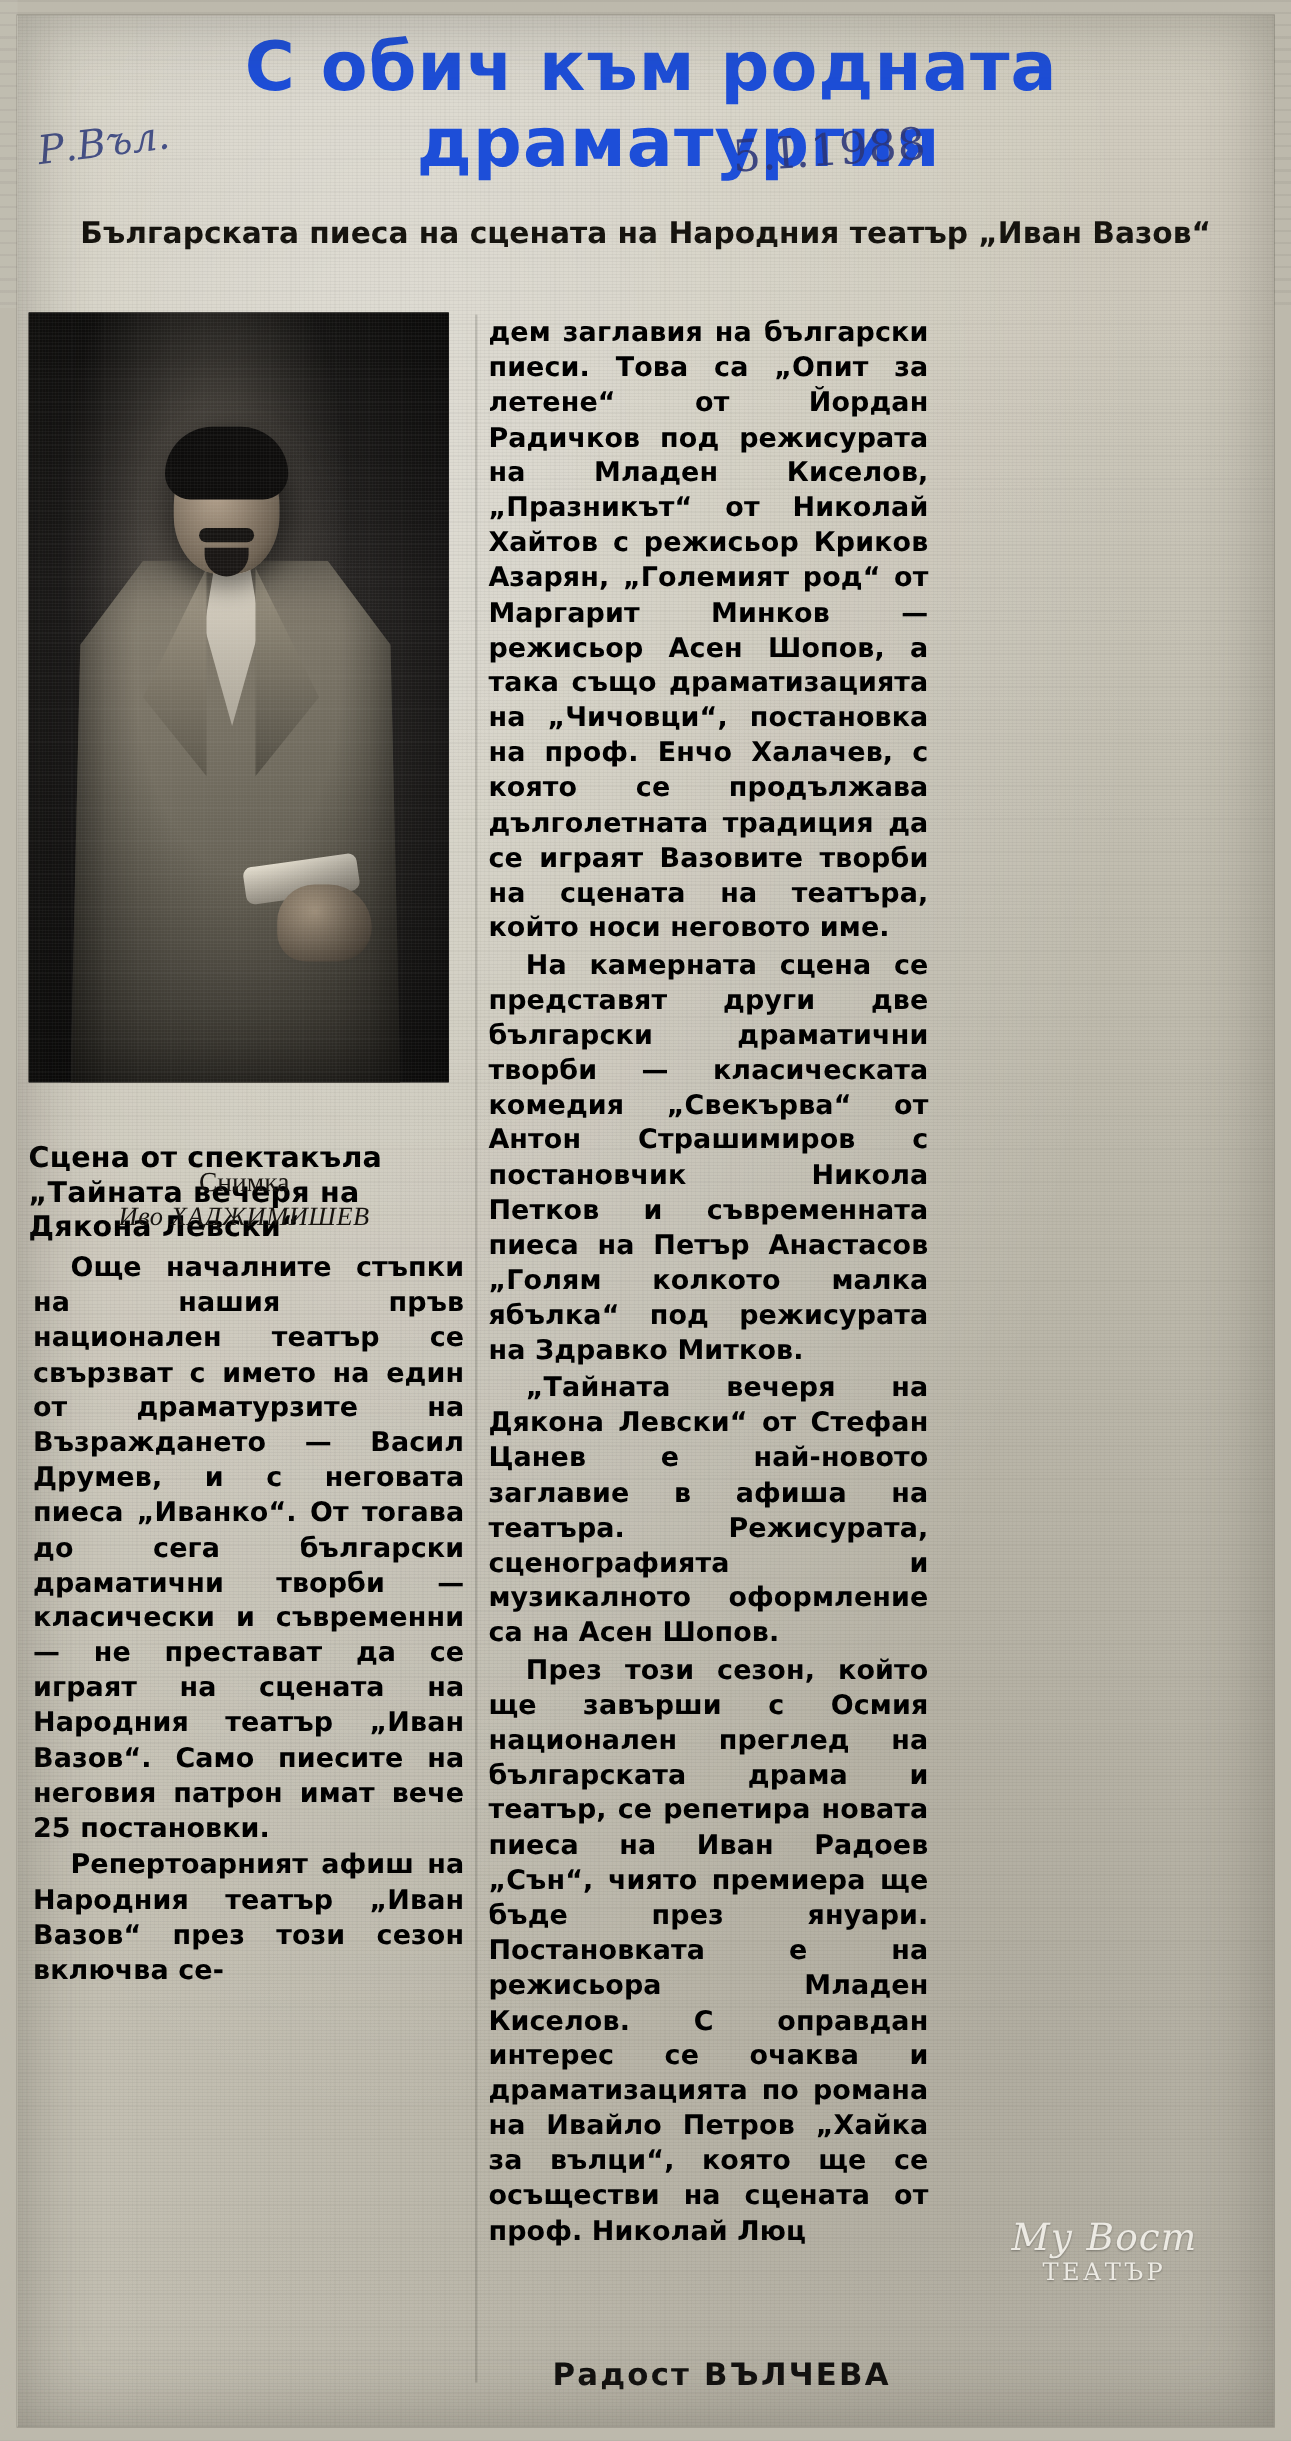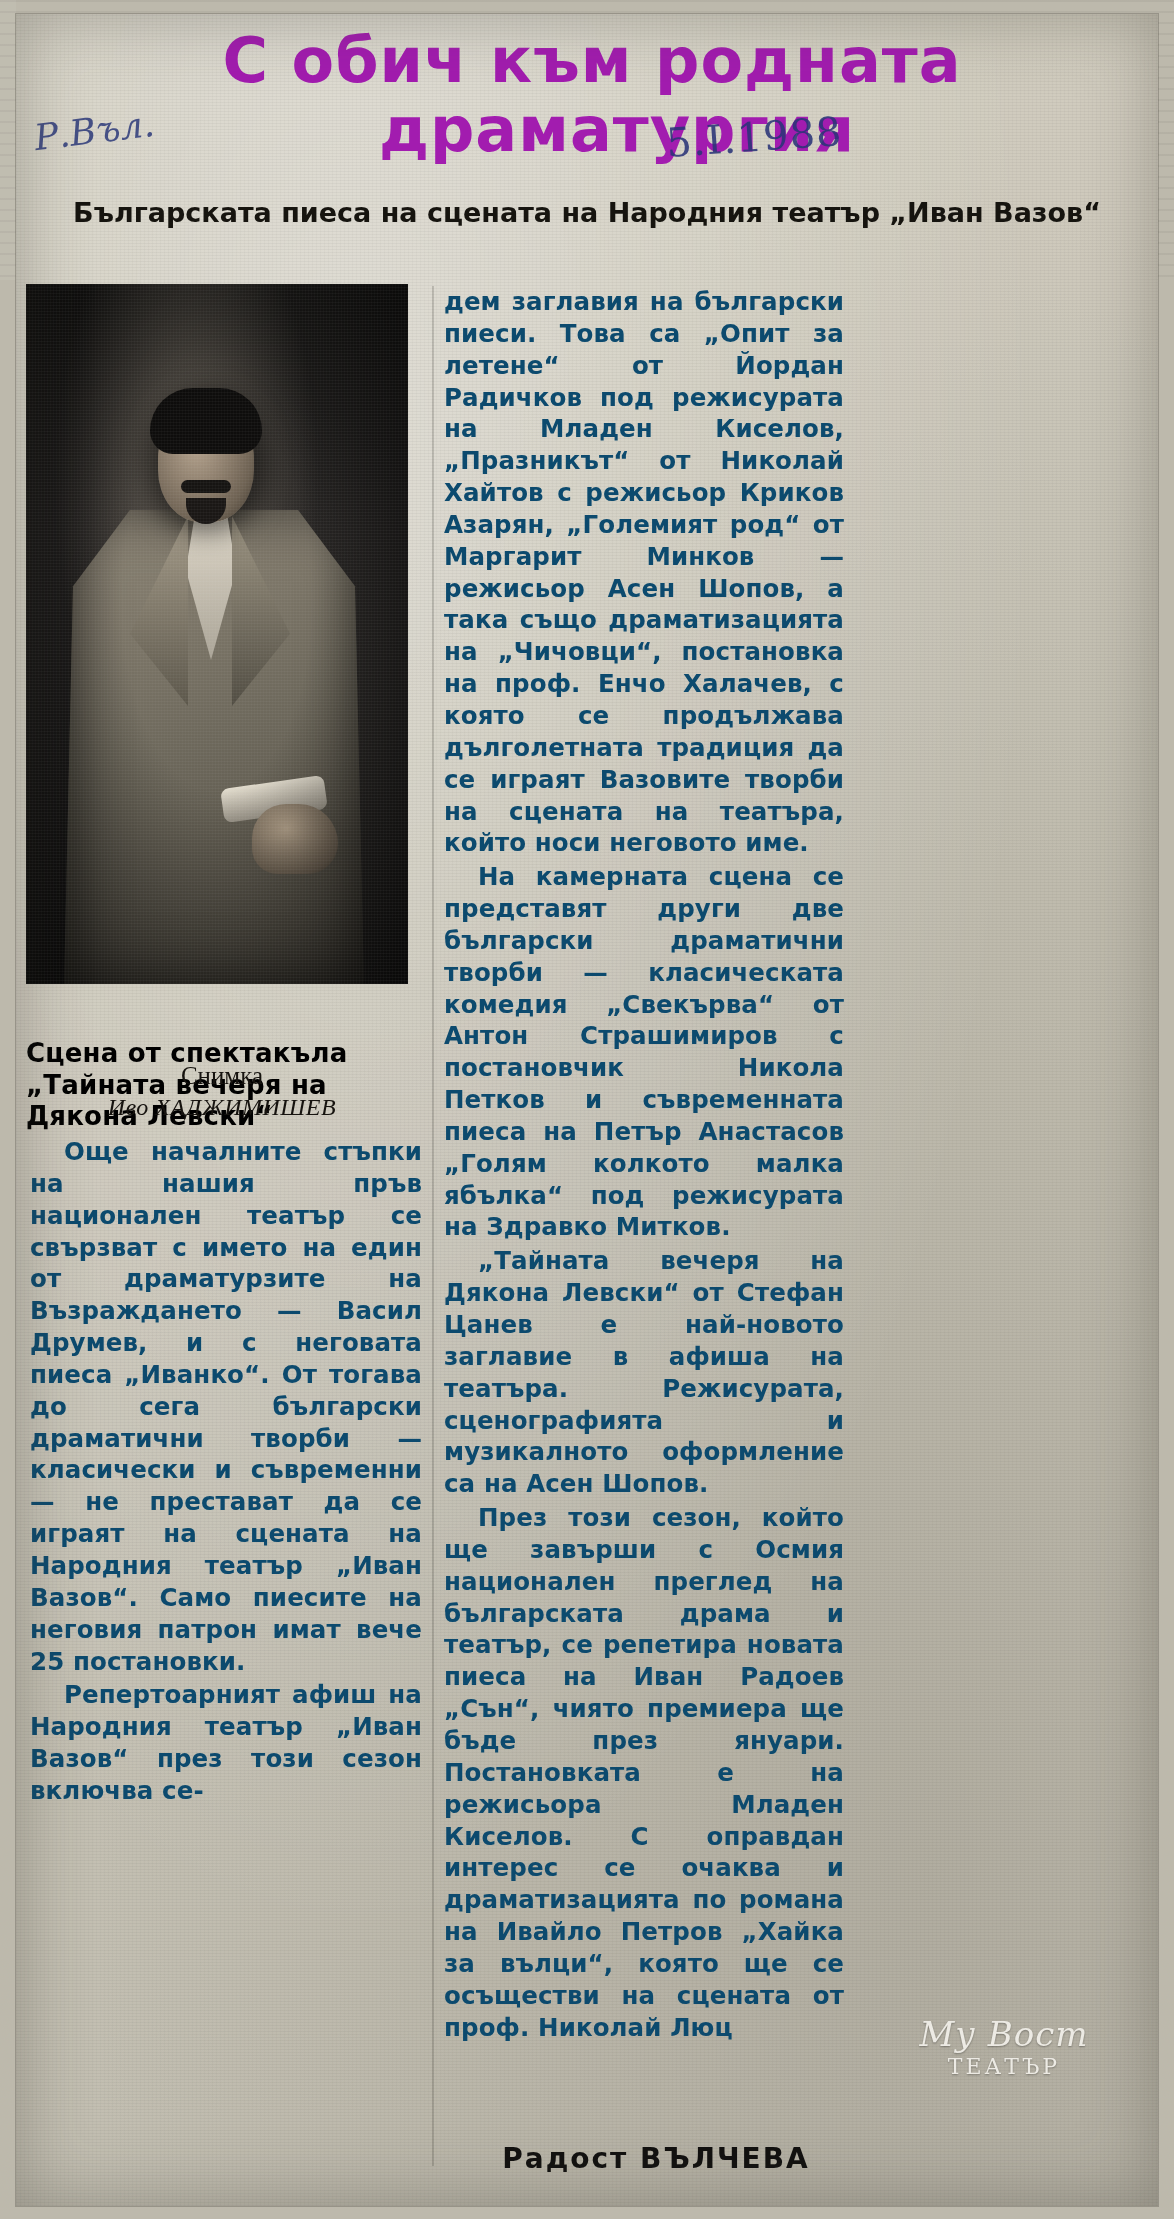--- a/index.html
+++ b/index.html
@@ -55,21 +55,21 @@
       repeating-linear-gradient(90deg, rgba(0,0,0,.025) 0 1px, rgba(255,255,255,0) 1px 4px);
     pointer-events: none;
   }
 
   
   .headline {
     position: absolute;
     left: 0; right: 0;
     top: 12px;
     text-align: center;
-    color: #a21caf;
+    color: #1d4ed8;
     font-family: "DejaVu Sans", sans-serif;
     font-weight: bold;
     font-size: 62px;
     letter-spacing: 1px;
     line-height: 1.12;
   }
   .headline .l1 { display: block; padding-left: 10px; }
   .headline .l2 { display: block; padding-left: 60px; }
 
   .handwrite-left {
@@ -240,21 +240,21 @@
     font-family: "Liberation Serif", serif;
     font-style: italic;
     font-size: 24px;
     color: #16130f;
     letter-spacing: .5px;
   }
 
   
   .col {
     position: absolute;
-    color: #0c4a6e;
+    color: #000000;
     font-family: "DejaVu Sans", sans-serif;
     font-weight: bold;
     font-size: 24.5px;
     line-height: 1.30;
     text-align: justify;
     text-justify: inter-word;
     letter-spacing: .1px;
   }
   .col.left  { left: 14px;  top: 1122px; width: 392px; }
   .col.right { left: 428px; top: 272px;  width: 400px; }

